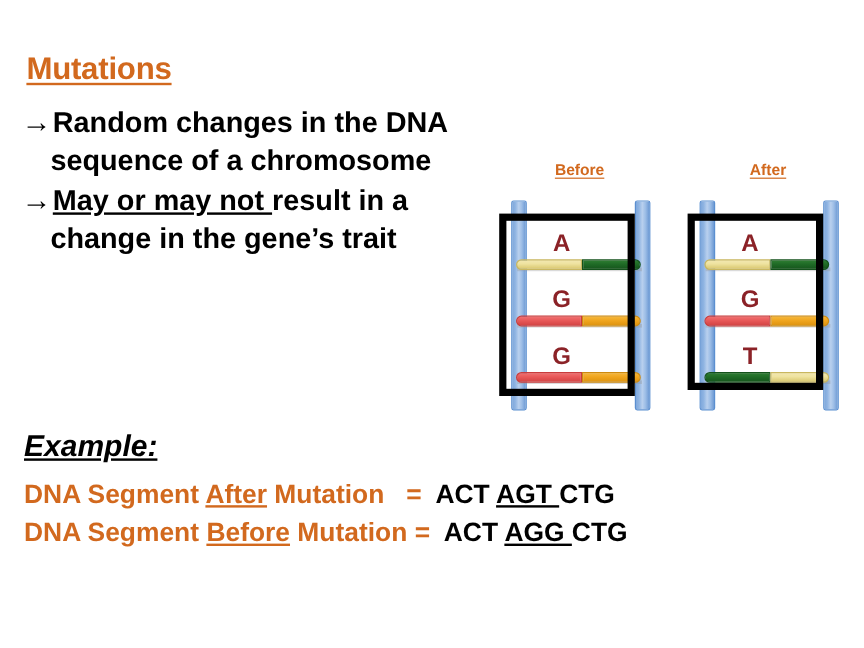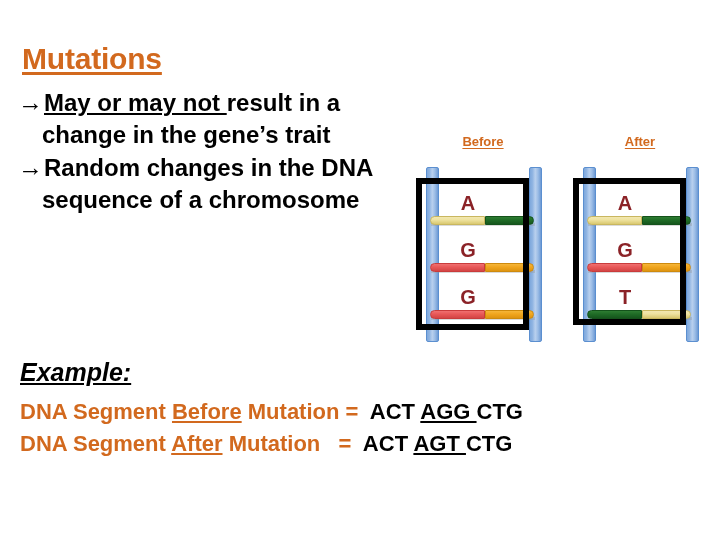--- a/index.html
+++ b/index.html
@@ -14,21 +14,21 @@
     overflow: hidden;
     font-family: "Liberation Sans", sans-serif;
     color: #000000;
   }
 
   
   #slide-title {
     position: absolute;
     left: 22px;
     top: 42px;
-    font-size: 30px;
+    font-size: 26px;
     font-weight: bold;
     color: #D2691E;
     text-decoration: underline;
     text-underline-offset: 3px;
     letter-spacing: -0.2px;
     white-space: nowrap;
   }
 
   
   #bullet-list {
@@ -187,27 +187,27 @@
   .seq-line .eq { color: #D2691E; }
 </style>
 </head>
 <body>
 
 <div id="slide-title">Mutations</div>
 
 <div id="bullet-list">
 
   <div class="bullet">
+    <span class="arrow">→</span><span>Random changes in the DNA</span>
+    <span class="cont">sequence of a chromosome</span>
+  </div>
+
+  <div class="bullet">
     <span class="arrow">→</span><span class="u">May or may not </span><span>result in a</span>
     <span class="cont">change in the gene’s trait</span>
-  </div>
-
-  <div class="bullet">
-    <span class="arrow">→</span><span>Random changes in the DNA</span>
-    <span class="cont">sequence of a chromosome</span>
   </div>
 
 </div>
 
 <div id="diagram">
 
   <div class="panel" id="panel-before">
 
     <div class="panel-label">Before</div>
 
@@ -268,17 +268,17 @@
 
     <div class="highlight-box" id="box-after"></div>
   </div>
 
 </div>
 
 <div id="example-block">
 
   <div id="example-heading">Example:</div>
 
+  <div class="seq-line"><span>DNA Segment </span><span class="u">After</span><span class="eq"> Mutation   = </span><span class="codons"> ACT </span><span class="codons u">AGT </span><span class="codons">CTG</span></div>
+
   <div class="seq-line"><span>DNA Segment </span><span class="u">Before</span><span class="eq"> Mutation = </span><span class="codons"> ACT </span><span class="codons u">AGG </span><span class="codons">CTG</span></div>
 
-  <div class="seq-line"><span>DNA Segment </span><span class="u">After</span><span class="eq"> Mutation   = </span><span class="codons"> ACT </span><span class="codons u">AGT </span><span class="codons">CTG</span></div>
-
 </div>
 
 </body></html>

